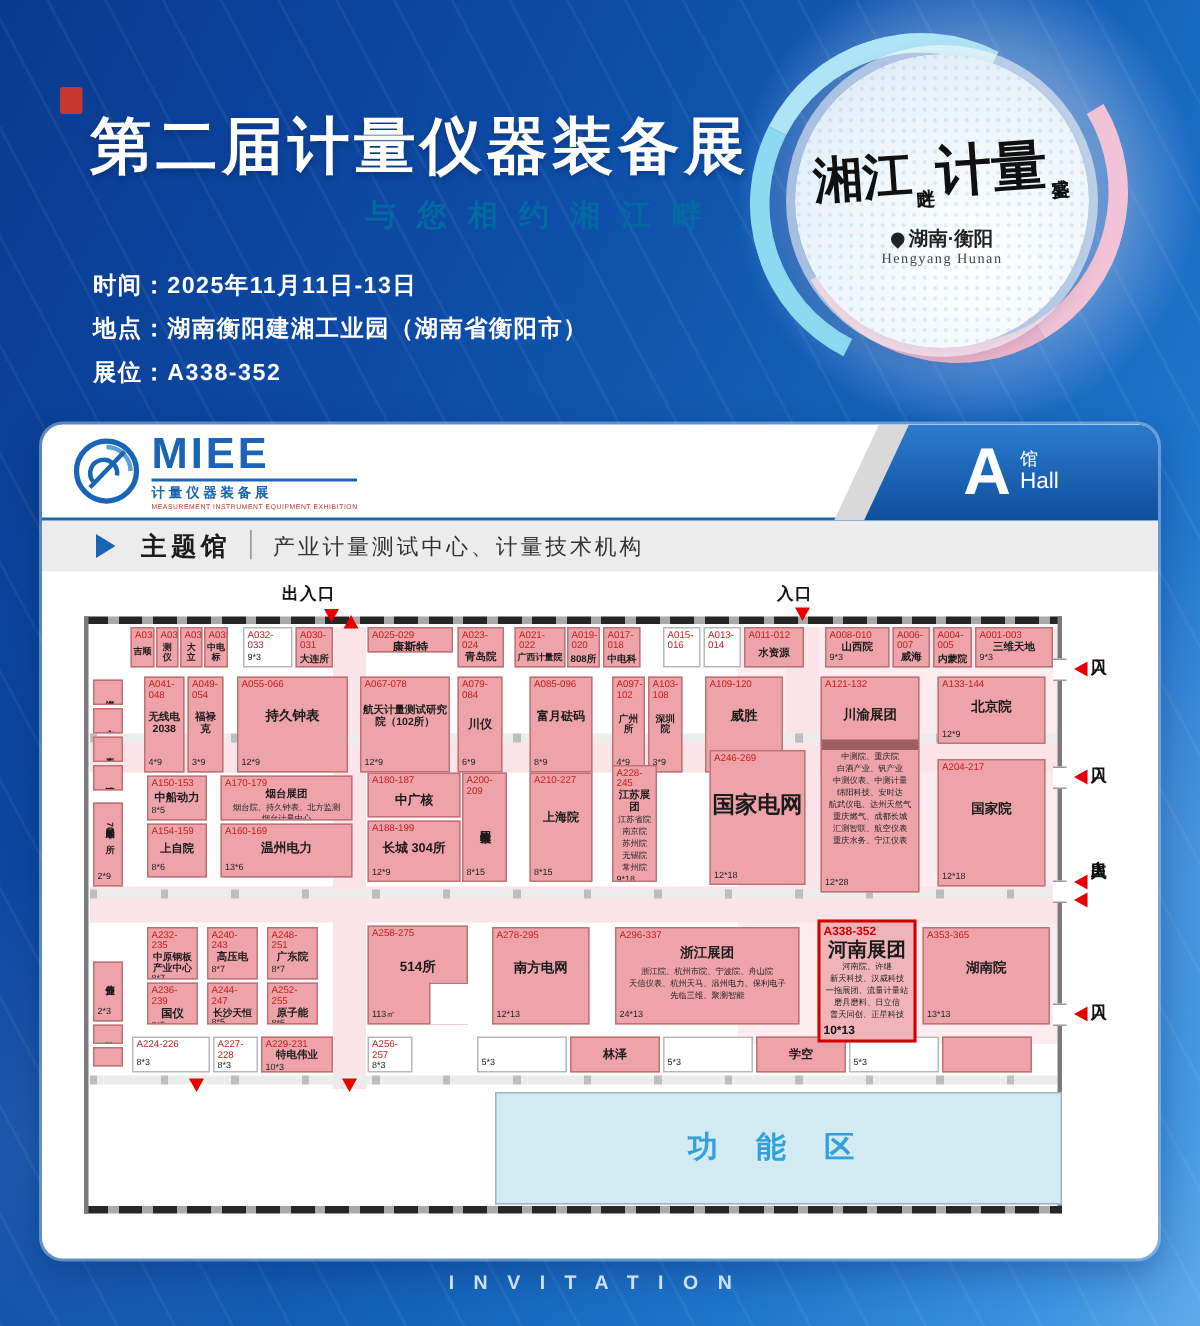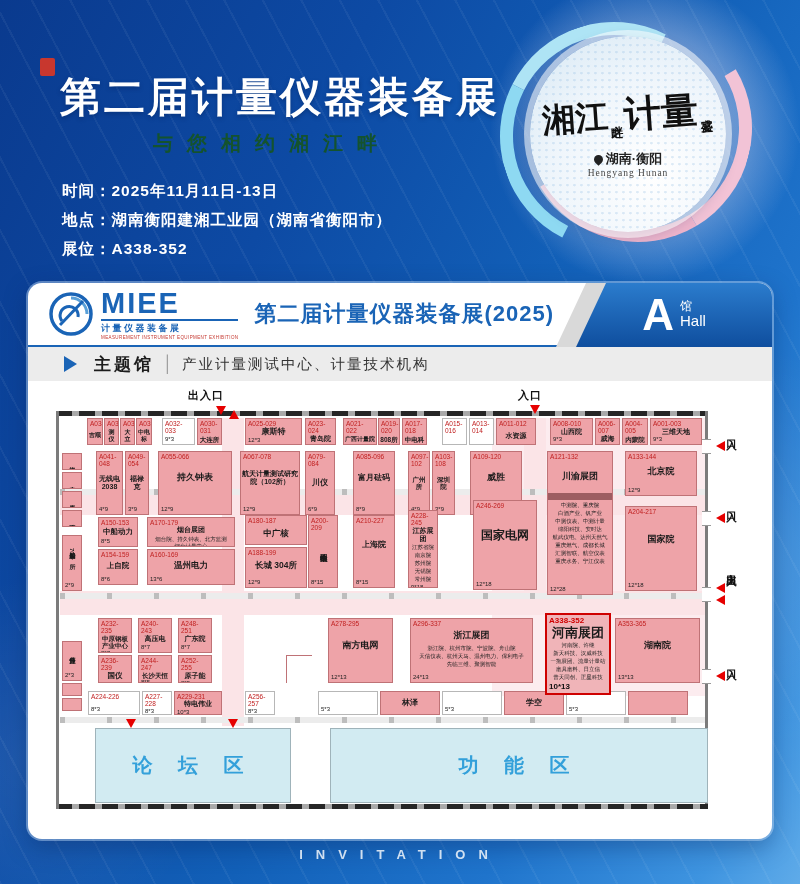--- a/index.html
+++ b/index.html
@@ -15,21 +15,21 @@
     background:
       repeating-linear-gradient(62deg, rgba(255,255,255,.05) 0 2px, transparent 2px 34px),
       radial-gradient(circle 300px at 760px 560px, rgba(255,255,255,.10), transparent 70%),
       radial-gradient(circle 260px at 30px 760px, rgba(255,255,255,.08), transparent 70%);
   }
   .seal { position:absolute; left:40px; top:58px; width:15px; height:18px; background:#c8372e; border-radius:2px; }
 
   
   .hd-title { position:absolute; left:60px; top:70px; color:#fff; font-family:"Liberation Serif", serif;
     font-size:41px; font-weight:bold; letter-spacing:3px; text-shadow:0 2px 4px rgba(0,30,80,.4); }
-  .hd-sub { position:absolute; left:62px; top:130px; width:420px; text-align:center; color:#14532d;
+  .hd-sub { position:absolute; left:62px; top:130px; width:420px; text-align:right; color:#0369a1;
     font-size:20px; font-weight:bold; letter-spacing:14px; font-family:"Liberation Serif", serif; }
   .hd-info { position:absolute; left:62px; top:176px; color:#fff; font-size:15.5px; font-weight:bold; line-height:29px; letter-spacing:1px; }
   .hd-info .row { display:block; }
 
   
   .badge { position:absolute; left:498px; top:16px; width:258px; height:236px; }
   .badge .arc-c { position:absolute; left:2px; top:6px; width:228px; height:228px; border-radius:50%;
     border:13px solid transparent; border-left-color:#8ed9f2; border-top-color:#aee4f5; transform:rotate(-18deg); }
   .badge .arc-p { position:absolute; left:26px; top:-2px; width:228px; height:228px; border-radius:50%;
     border:13px solid transparent; border-right-color:#f2c3d6; border-bottom-color:#eeb5cc; transform:rotate(14deg); }
@@ -151,21 +151,20 @@
         <path d="M23 7 A16 16 0 0 1 39 23" fill="none" stroke="#5aa0d8" stroke-width="3"></path>
         <path d="M14 30 A9 9 0 1 1 30 26" fill="none" stroke="#1a64b6" stroke-width="3"></path>
         <line x1="12" y1="34" x2="35" y2="10" stroke="#1a64b6" stroke-width="3"></line>
       </svg>
       <div class="logo-txt">
         <div class="miee">MIEE</div>
         <div class="miee-cn">计量仪器装备展</div>
         <div class="miee-en">MEASUREMENT INSTRUMENT EQUIPMENT EXHIBITION</div>
       </div>
     </div>
-    <div class="card-title">第二届计量仪器装备展(2025)</div>
     <div class="hall-gray"></div>
     <div class="hall-blue">
       <span class="hletter">A</span>
       <span class="hcol">
         <span class="hcn">馆</span>
         <span class="hen">Hall</span>
       </span>
     </div>
   </div>
   <div class="theme-bar">
@@ -231,21 +230,21 @@
         <div class="bname" style="font-size: 6px;">中电标</div>
       </div>
       <div class="booth t-w" style="left: 106px; top: 15px; width: 33px; height: 27px;">
         <span class="bid">A032-033</span>
         <span class="bsize">9*3</span>
       </div>
       <div class="booth t-p" style="left: 141px; top: 15px; width: 25px; height: 27px;">
         <span class="bid">A030-031</span>
         <div class="bname" style="font-size: 6.5px;">大连所</div>
       </div>
-      <div class="booth t-p" style="left: 189px; top: 15px; width: 57px; height: 27px;">
+      <div class="booth t-p" style="left: 189px; top: 15px; width: 57px; height: 17px;">
         <span class="bid">A025-029</span>
         <div class="bname" style="font-size: 8px;">康斯特</div>
         <span class="bsize">12*3</span>
       </div>
       <div class="booth t-p" style="left: 249px; top: 15px; width: 31px; height: 27px;">
         <span class="bid">A023-024</span>
         <div class="bname" style="font-size: 7px;">青岛院</div>
       </div>
       <div class="booth t-p" style="left: 287px; top: 15px; width: 34px; height: 27px;">
         <span class="bid">A021-022</span>
@@ -407,21 +406,21 @@
           <div>江苏省院</div>
           <div>南京院</div>
           <div>苏州院</div>
           <div>无锡院</div>
           <div>常州院</div>
         </div>
         <span class="bsize">9*18</span>
       </div>
       <div class="booth t-p" style="left: 417px; top: 97px; width: 64px; height: 90px;">
         <span class="bid">A246-269</span>
-        <div class="bname" style="font-size: 12px;">国家电网</div>
+        <div class="bname" style="font-size: 15px;">国家电网</div>
         <span class="bsize">12*18</span>
       </div>
       <div class="booth t-p" style="left: 42px; top: 215px; width: 34px; height: 35px;">
         <span class="bid">A232-235</span>
         <div class="bname" style="font-size: 6.5px;">中原钢板产业中心</div>
         <span class="bsize">8*7</span>
       </div>
       <div class="booth t-p" style="left: 42px; top: 252px; width: 34px; height: 28px;">
         <span class="bid">A236-239</span>
         <div class="bname" style="font-size: 7.5px;">国仪</div>
@@ -439,20 +438,25 @@
       </div>
       <div class="booth t-p" style="left: 122px; top: 215px; width: 34px; height: 35px;">
         <span class="bid">A248-251</span>
         <div class="bname" style="font-size: 7px;">广东院</div>
         <span class="bsize">8*7</span>
       </div>
       <div class="booth t-p" style="left: 122px; top: 252px; width: 34px; height: 28px;">
         <span class="bid">A252-255</span>
         <div class="bname" style="font-size: 7px;">原子能</div>
         <span class="bsize">8*5</span>
+      </div>
+      <div class="booth t-p" style="left: 189px; top: 214px; width: 67px; height: 66px;">
+        <span class="bid">A258-275</span>
+        <div class="bname" style="font-size: 9px;">514所</div>
+        <span class="bsize">113㎡</span>
       </div>
       <div class="booth t-notch" style="left: 230px; top: 252px; width: 26px; height: 28px;"></div>
       <div class="booth t-p" style="left: 272px; top: 215px; width: 65px; height: 65px;">
         <span class="bid">A278-295</span>
         <div class="bname" style="font-size: 9px;">南方电网</div>
         <span class="bsize">12*13</span>
       </div>
       <div class="booth t-p" style="left: 354px; top: 215px; width: 123px; height: 65px;">
         <span class="bid">A296-337</span>
         <div class="bname" style="font-size: 9px;">浙江展团</div>
@@ -532,22 +536,19 @@
       <div class="booth t-v" style="left: 6px; top: 238px; width: 20px; height: 40px;">
         <div class="bname" style="font-size: 6px;">恒升伟业</div>
         <span class="bsize">2*3</span>
       </div>
       <div class="booth t-v" style="left: 6px; top: 280px; width: 20px; height: 13px;">
         <div class="bname" style="font-size: 5.5px;">赣州</div>
       </div>
       <div class="booth t-v" style="left: 6px; top: 295px; width: 20px; height: 13px;">
         <div class="bname" style="font-size: 5.5px;">水运</div>
       </div>
-      <div class="booth t-zone" style="left: 39px; top: 325px; width: 196px; height: 75px;">
-        <div class="bname">论 坛 区</div>
-      </div>
       <div class="booth t-zone" style="left: 274px; top: 325px; width: 378px; height: 75px;">
         <div class="bname">功 能 区</div>
       </div>
     </div>
 </div>
 
 <div class="invite">INVITATION</div>
 
 </body></html>

